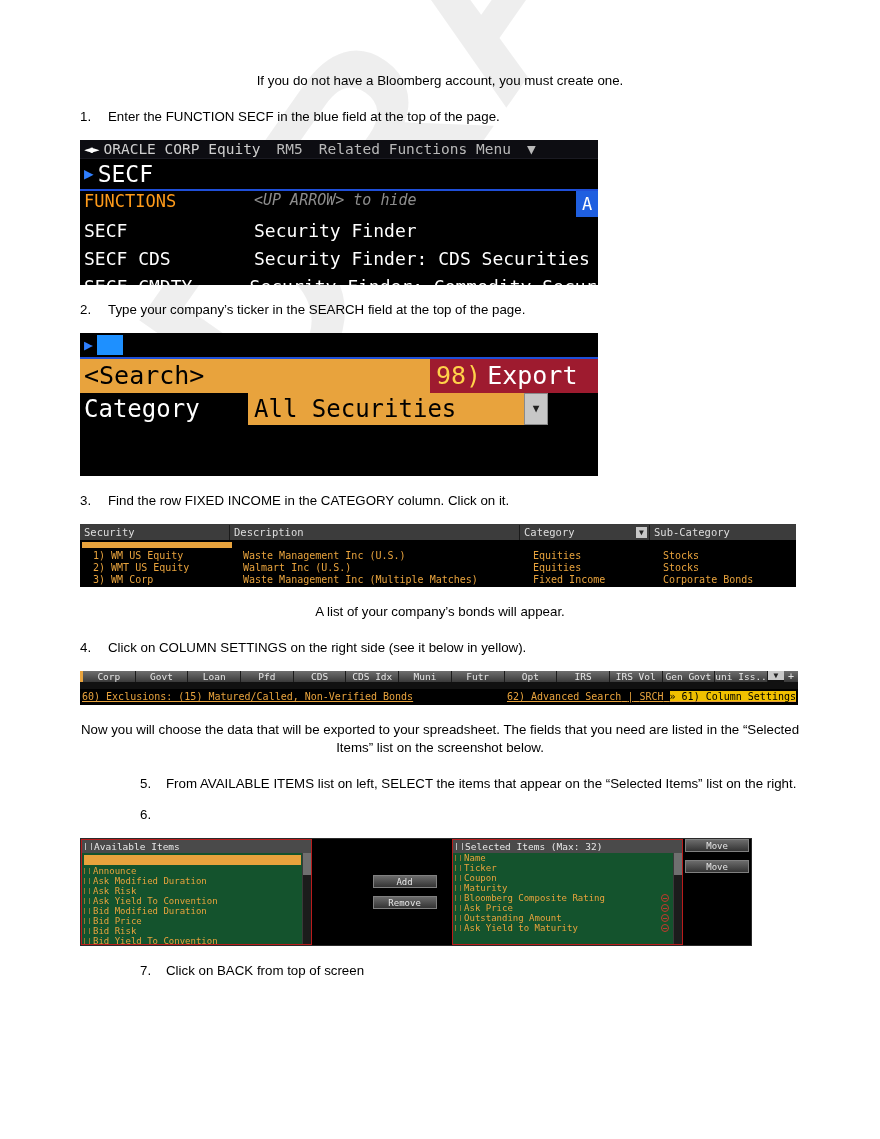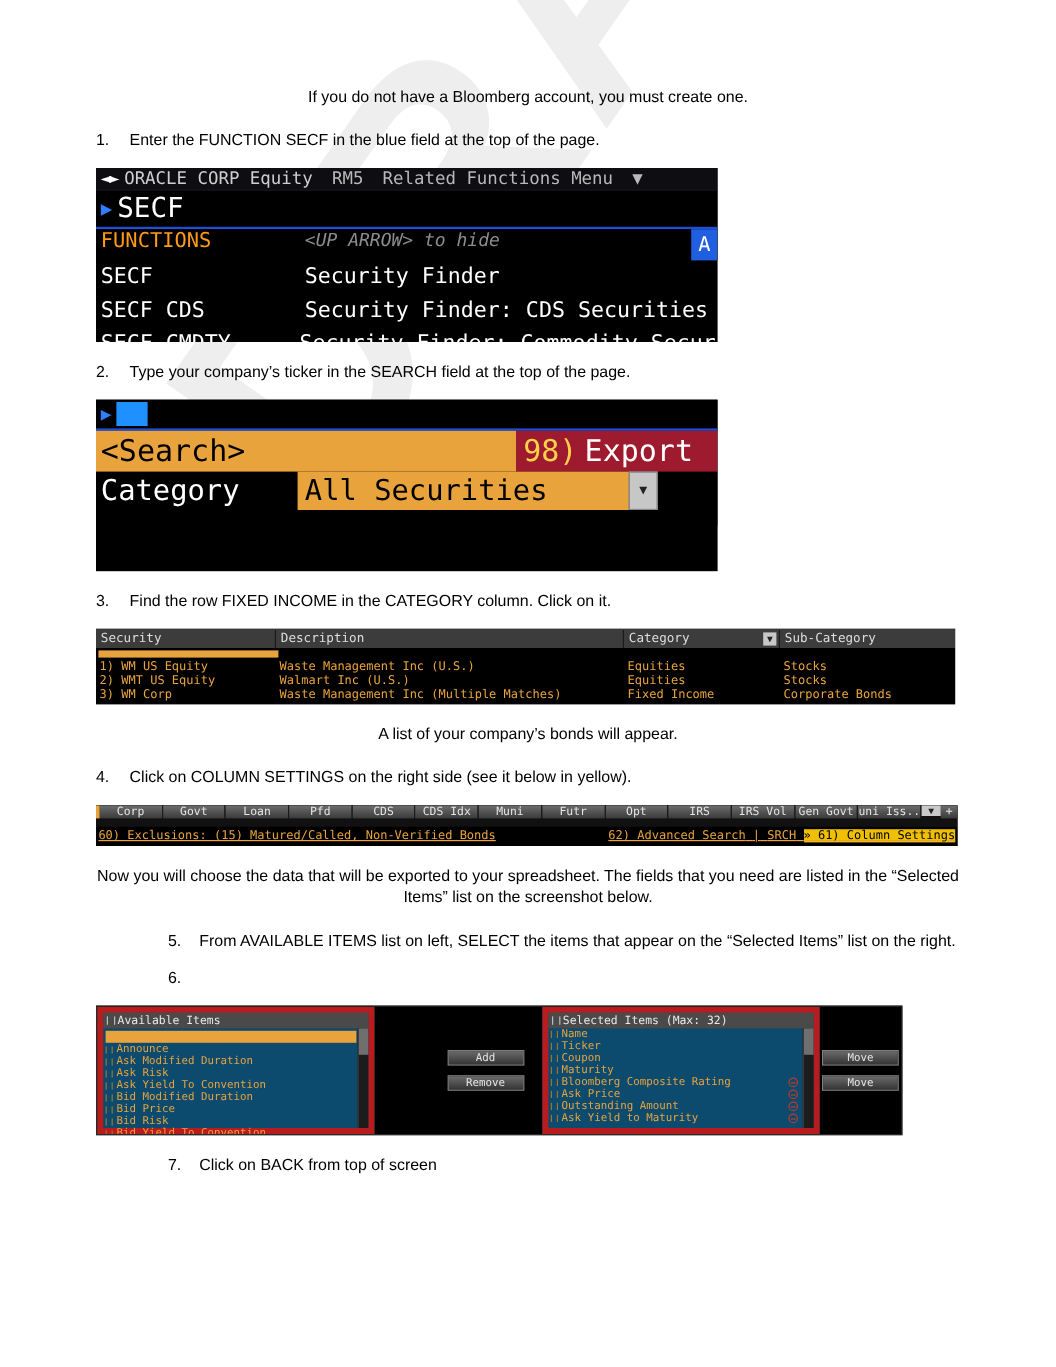--- a/index.html
+++ b/index.html
@@ -308,21 +308,21 @@
   }
   #fig-table .trow {
     height: 12px;
     display: flex;
     color: #e8a33d;
     font-size: 10px;
     align-items: center;
     background: #000;
   }
   #fig-table .trow > div {
-    padding-left: 3px;
+    padding-left: 13px;
     box-sizing: border-box;
     white-space: nowrap;
     overflow: hidden;
   }
   #fig-table .trow .c-sec { width: 150px; }
   #fig-table .trow .c-desc { width: 290px; }
   #fig-table .trow .c-cat { width: 130px; }
   #fig-table .trow .c-sub { flex: 1; }
 
   
@@ -392,23 +392,23 @@
   #fig-items {
     width: 672px;
     height: 108px;
     display: flex;
     background: #000;
     border: 1px solid #2a2a2a;
     box-sizing: border-box;
   }
   #fig-items .panel {
     width: 272px;
-    background: #0c4a6e;
+    background: #14532d;
     position: relative;
-    border: 5px solid #b91c1c;
+    border: 1px solid #b91c1c;
     box-sizing: border-box;
   }
   #fig-items .panel .phdr {
     height: 13px;
     background: #4a4a4a;
     color: #e8e8e8;
     font-size: 9.5px;
     display: flex;
     align-items: center;
     padding-left: 12px;
@@ -478,21 +478,20 @@
     display: flex;
     align-items: center;
     justify-content: center;
     box-sizing: border-box;
   }
   #fig-items .rightbtns {
     width: 80px;
     display: flex;
     flex-direction: column;
     align-items: center;
-    justify-content: center;
     gap: 8px;
     background: #000;
   }
   #fig-items .panel.right .rowwrap {
     position: relative;
     height: 10px;
   }
   #fig-items .panel.right .minus {
     position: absolute;
     right: 13px;

